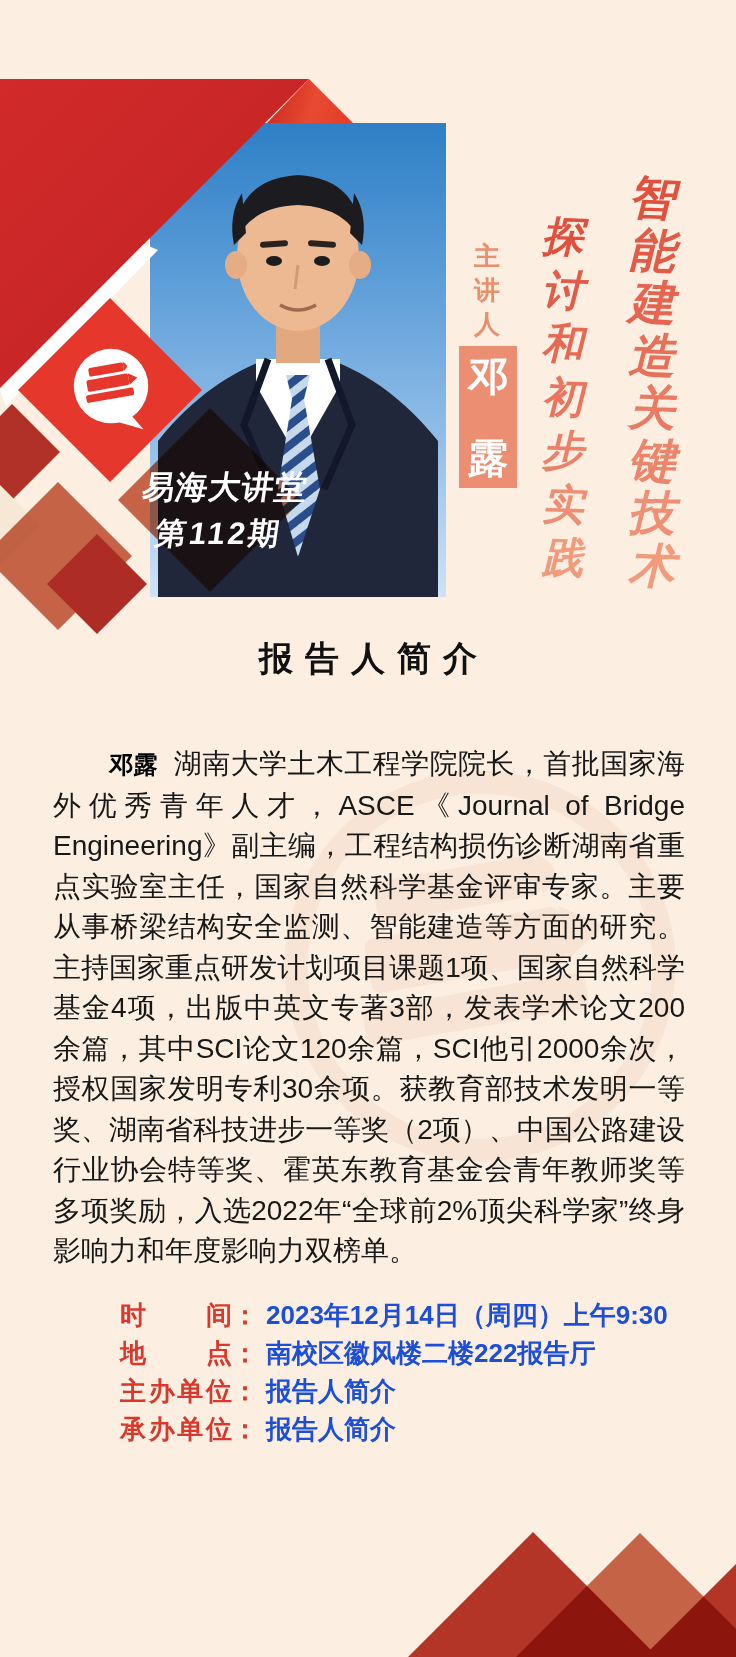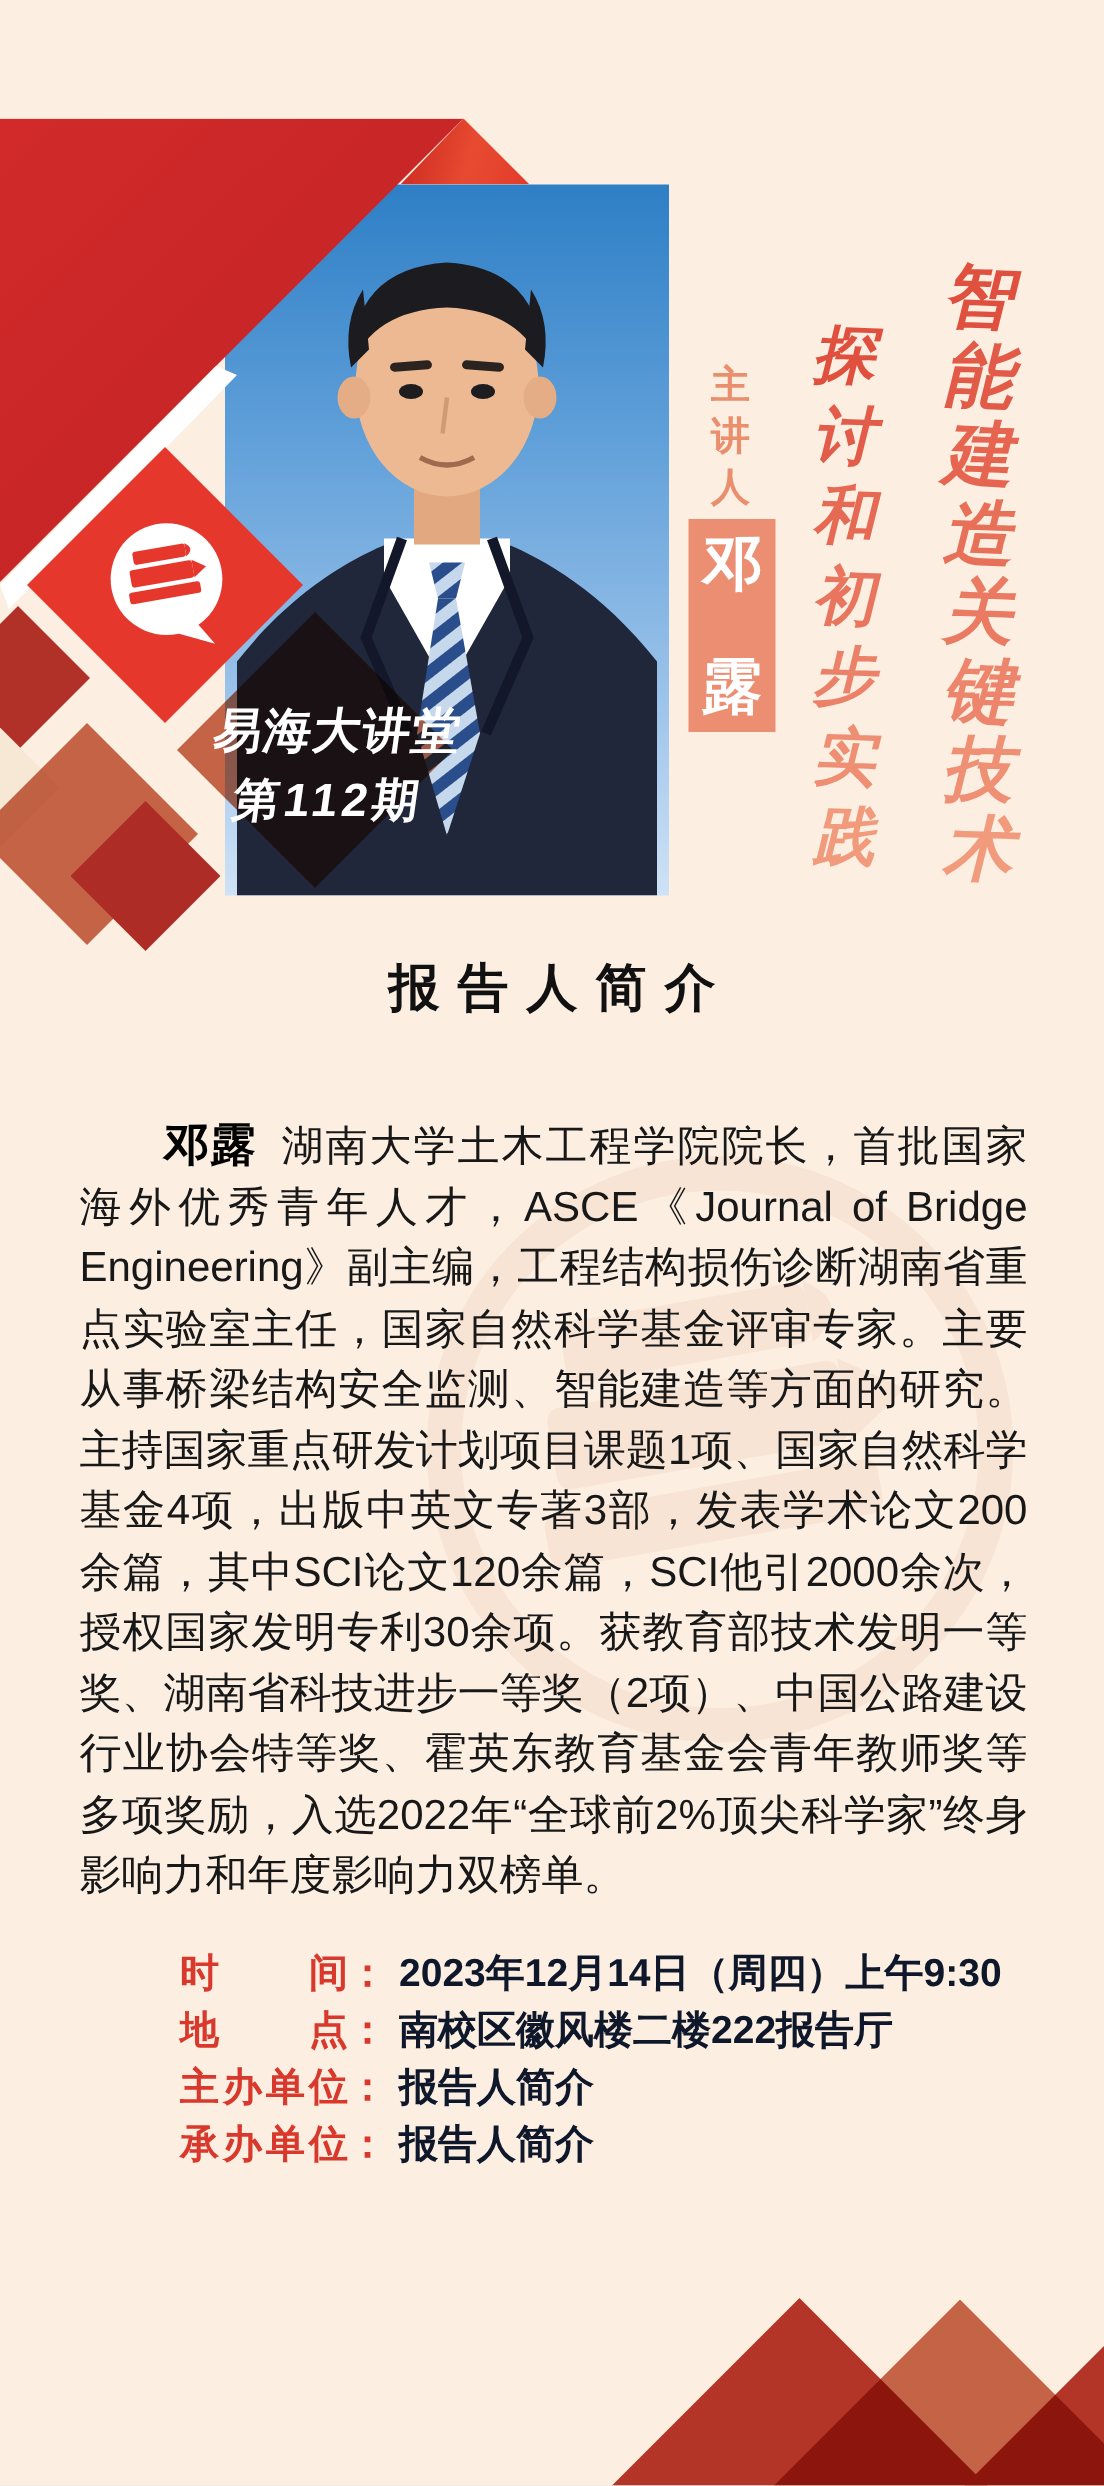--- a/index.html
+++ b/index.html
@@ -74,26 +74,26 @@
   
   .watermark{left:250px; top:750px; width:460px; height:460px; z-index:0; opacity:.55;}
   .intro-heading{
     left:0; top:636px; width:736px; text-align:center; z-index:1;
     font-size:34px; font-weight:800; letter-spacing:12px; color:#111; text-indent:12px;
   }
   .bio{
     left:53px; top:744px; width:632px; z-index:1; margin:0;
     font-size:28px; line-height:40.5px; color:#181818; text-align:justify; text-indent:2em;
   }
-  .bio-name{font-weight:800; font-size:30px; margin-right:16px; color:#000;}
+  .bio-name{font-weight:800; font-size:24px; margin-right:16px; color:#000;}
   .info{left:120px; top:1296px; z-index:1; font-size:26px; font-weight:700;}
   .info-row{height:38px; line-height:38px; white-space:nowrap;}
   .info-label{display:inline-flex; justify-content:space-between; width:112px; color:#d8392c; vertical-align:top;}
   .info-colon{color:#d8392c;}
-  .info-value{color:#0f172a; margin-left:8px;}
+  .info-value{color:#1d4ed8; margin-left:8px;}
 </style>
 </head>
 <body>
 
 <div class="poster">
 
   <svg width="0" height="0" style="position:absolute" aria-hidden="true">
     <defs>
       <g id="books">
         <g transform="rotate(-10 50 47)" fill="currentColor">

